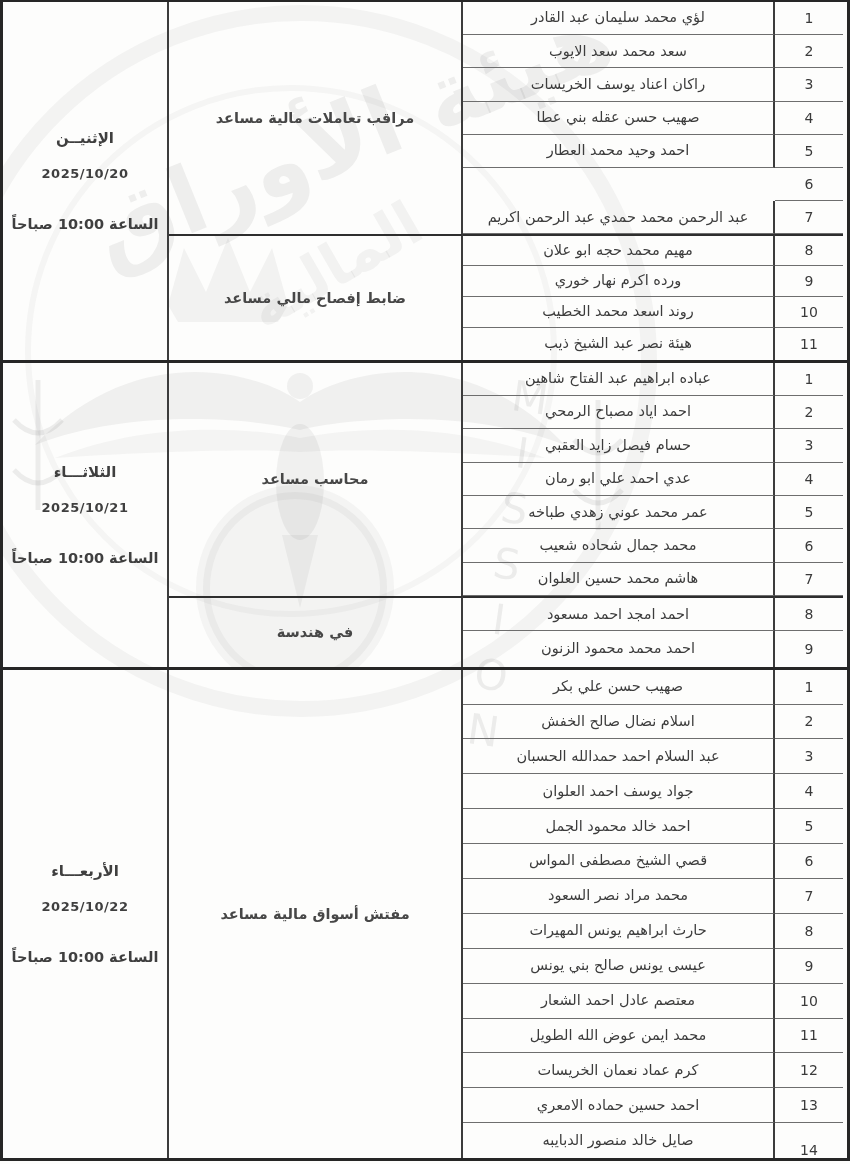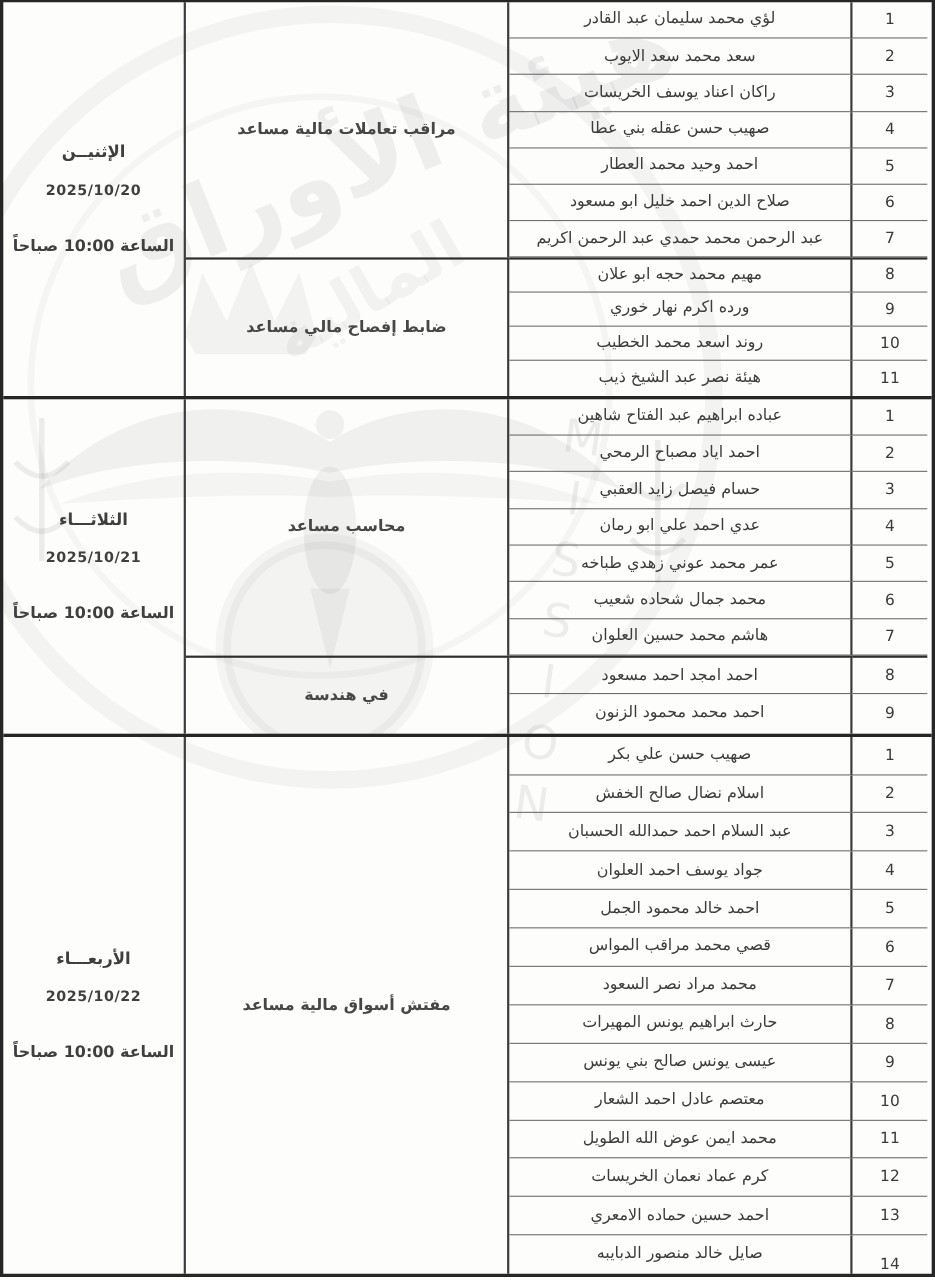--- a/index.html
+++ b/index.html
@@ -132,23 +132,20 @@
         </div>
         <div class="cell numcell" style="grid-row: 4;">
           <span>4</span>
         </div>
         <div class="cell namecell" style="grid-row: 5;">
           <span>احمد وحيد محمد العطار</span>
         </div>
         <div class="cell numcell" style="grid-row: 5;">
           <span>5</span>
         </div>
-        <div class="cell namecell" style="grid-row: 6;">
-          <span>صلاح الدين احمد خليل ابو مسعود</span>
-        </div>
         <div class="cell numcell" style="grid-row: 6;">
           <span>6</span>
         </div>
         <div class="cell namecell" style="grid-row: 7;">
           <span>عبد الرحمن محمد حمدي عبد الرحمن اكريم</span>
         </div>
         <div class="cell numcell" style="grid-row: 7;">
           <span>7</span>
         </div>
         <div class="cell namecell sub-top" style="grid-row: 8;">
@@ -276,21 +273,21 @@
         <div class="cell numcell" style="grid-row: 4;">
           <span>4</span>
         </div>
         <div class="cell namecell" style="grid-row: 5;">
           <span>احمد خالد محمود الجمل</span>
         </div>
         <div class="cell numcell" style="grid-row: 5;">
           <span>5</span>
         </div>
         <div class="cell namecell" style="grid-row: 6;">
-          <span>قصي محمد مراقب المواس</span>
+          <span>قصي الشيخ مصطفى المواس</span>
         </div>
         <div class="cell numcell" style="grid-row: 6;">
           <span>6</span>
         </div>
         <div class="cell namecell" style="grid-row: 7;">
           <span>محمد مراد نصر السعود</span>
         </div>
         <div class="cell numcell" style="grid-row: 7;">
           <span>7</span>
         </div>

